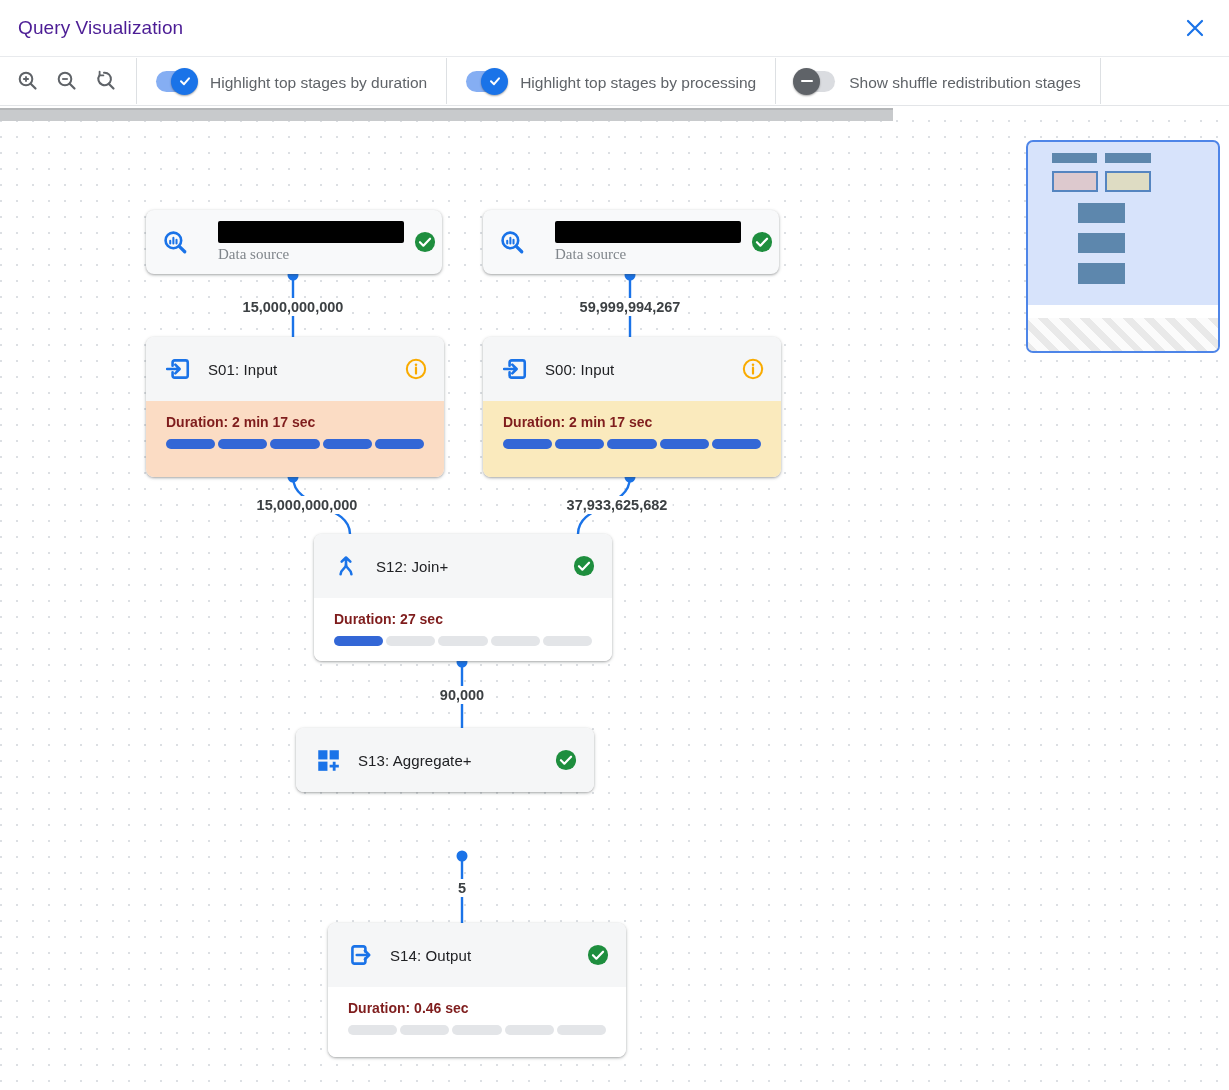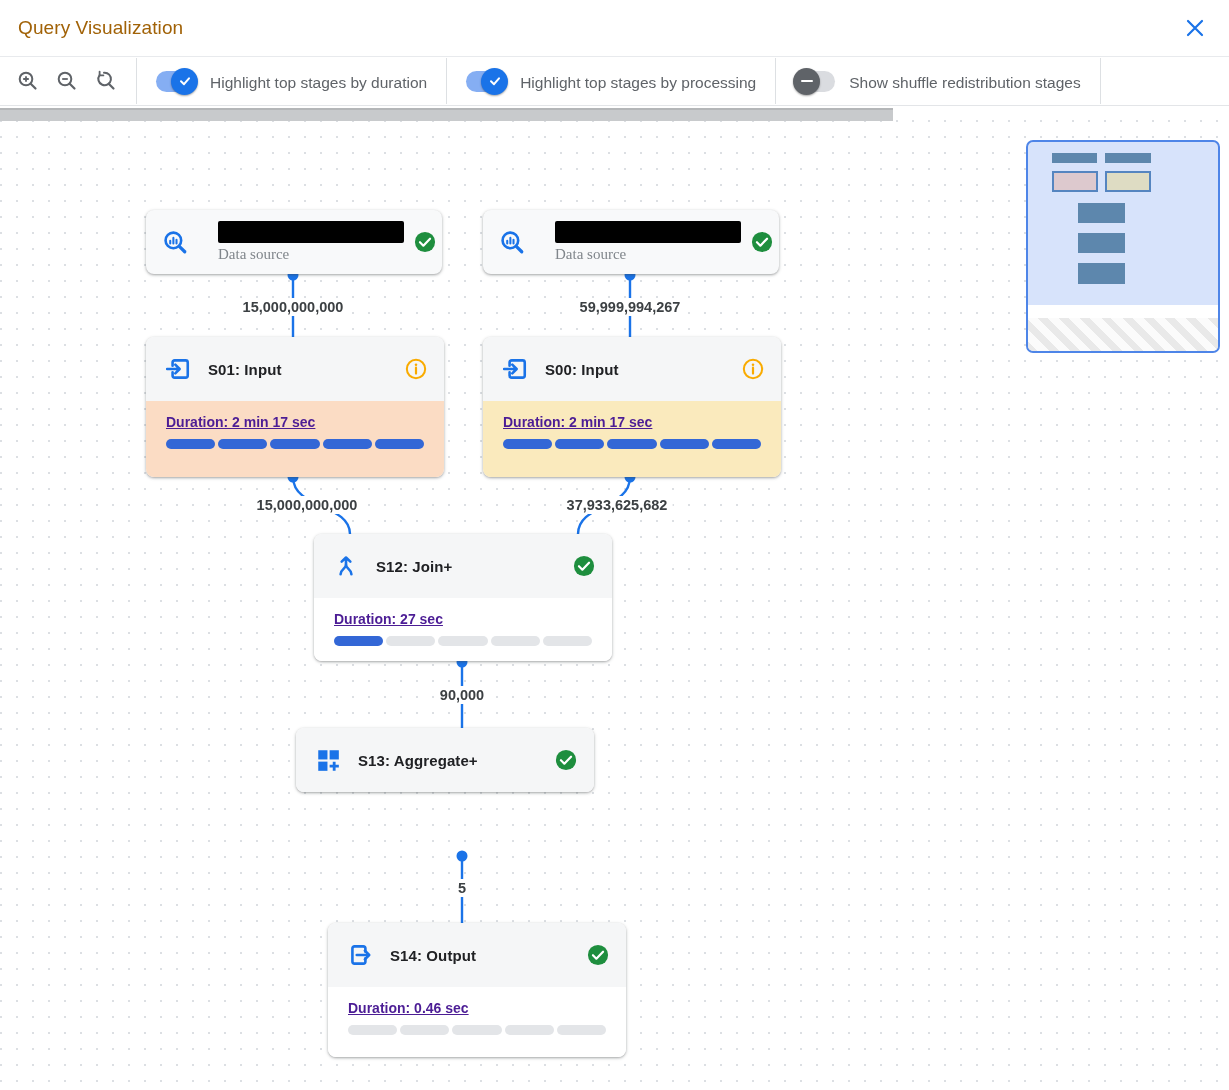--- a/index.html
+++ b/index.html
@@ -2,21 +2,21 @@
 <html><head>
 <meta charset="utf-8">
 <style>
   * { margin:0; padding:0; box-sizing:border-box; }
   html,body { width:1229px; height:1090px; overflow:hidden; background:#fff;
     font-family:"Liberation Sans", sans-serif; color:#202124; }
 
   
   .titlebar { height:57px; display:flex; align-items:center; justify-content:space-between;
     padding:0 20px 0 18px; border-bottom:1px solid #e8eaed; }
-  .titlebar h1 { font-size:19px; font-weight:400; color:#a16207; letter-spacing:.1px; }
+  .titlebar h1 { font-size:19px; font-weight:400; color:#4c1d95; letter-spacing:.1px; }
   .close-btn { background:none; border:none; cursor:pointer; width:28px; height:28px;
     display:flex; align-items:center; justify-content:center; }
 
   
   .toolbar { height:49px; display:flex; align-items:center; border-bottom:1px solid #e3e5e8; }
   .zoom-group { display:flex; align-items:center; gap:15px; padding:0 18px 0 16px; }
   .icon-btn { background:none; border:none; cursor:pointer; width:24px; height:24px;
     display:flex; align-items:center; justify-content:center; color:#5f6368; }
   .vdiv { width:1px; height:46px; background:#dde0e3; }
   .toggle-group { display:flex; align-items:flex-end; gap:14px; padding:0 19px; cursor:pointer; }
@@ -50,26 +50,26 @@
   .node { position:absolute; border-radius:8px; overflow:hidden;
     box-shadow:0 1px 2px rgba(60,64,67,.3), 0 1px 3px 1px rgba(60,64,67,.15); }
   .ds-node { height:64px; width:296px; background:#f8f9fa; display:flex; align-items:center;
     padding:0 16px 0 16px; }
   .ds-body { flex:1; margin-left:30px; margin-right:10px;font-family:Liberation Serif, serif; }
   .redaction { height:22px; background:#000; border-radius:2px; margin-bottom:3px; width:186px; }
   .ds-caption { font-size:15px; color:#80868b; }
 
   .stage-node { width:298px; background:#fff; }
   .stage-head { height:64px; background:#f5f6f7; display:flex; align-items:center; padding:0 17px 0 19px; }
-  .stage-title { flex:1; margin-left:17px; font-size:15px; font-weight:700; color:#202124; letter-spacing:.1px; }
+  .stage-title { flex:1; margin-left:17px; font-size:15px; font-weight:400; color:#202124; letter-spacing:.1px; }
   .stage-body { padding:13px 20px 0 20px; height:76px; }
   .stage-body.duration { background:#fbdcc4; }
   .stage-body.processing { background:#faeabd; }
   .stage-body.none { background:#fff; }
-  .dur-text { font-size:14px; font-weight:700; color:#4c1d95;text-decoration:underline; }
+  .dur-text { font-size:14px; font-weight:700; color:#7f1d1d; }
   .bar { display:flex; gap:3px; margin-top:9px; height:10px; }
   .bar .seg { flex:1; background:#e3e5e8; border-radius:5px; overflow:hidden; }
   .bar .seg .seg-fill { height:100%; background:#3367d6; }
 
   .status-ico { width:22px; height:22px; flex:0 0 auto; }
 
   
   .minimap { position:absolute; left:1026px; top:34px; width:194px; height:213px;
     background:#d7e3fb; border:2px solid #4e85e8; border-radius:7px; overflow:hidden; cursor:pointer; }
   .mini-rect { position:absolute; background:#5d87ad; }

